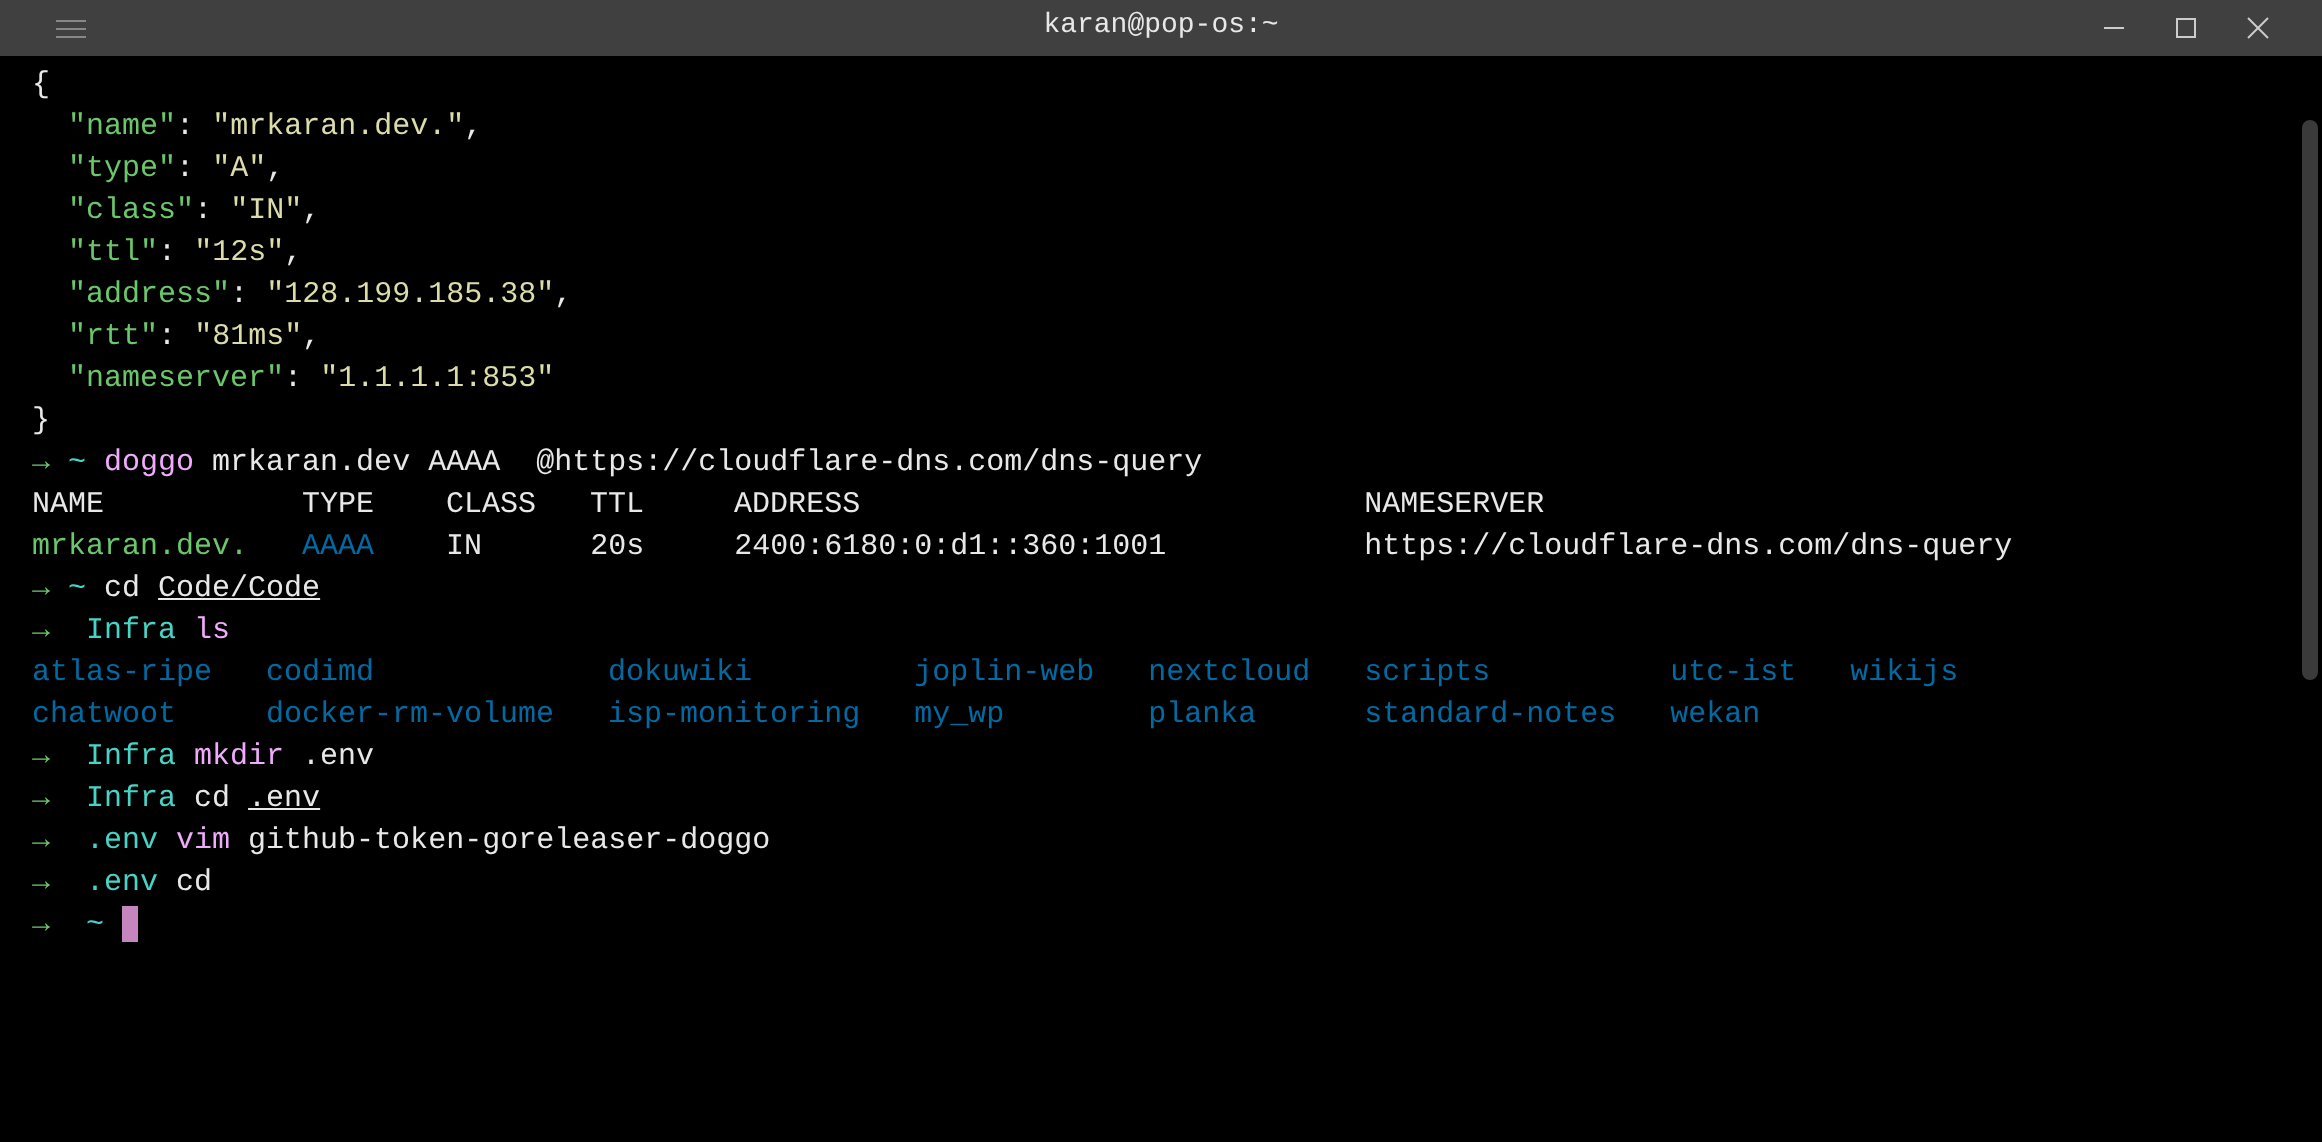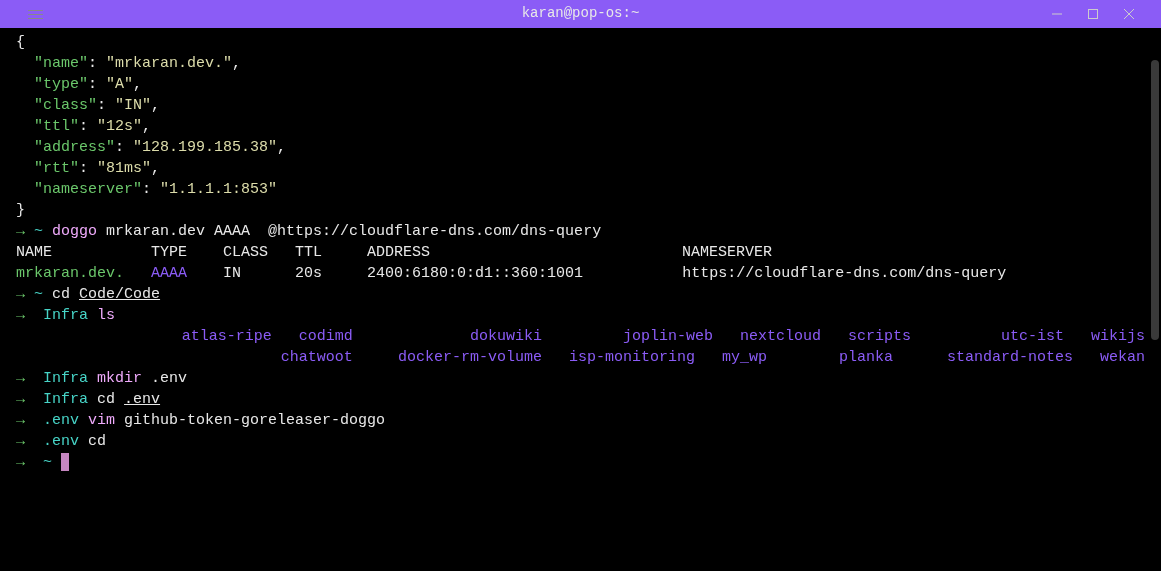--- a/index.html
+++ b/index.html
@@ -17,21 +17,21 @@
       height: 571px;
       overflow: hidden;
       position: relative;
     }
     .titlebar {
       height: 28px;
       display: flex;
       align-items: center;
       justify-content: space-between;
       padding: 0 24px;
-      background: #8b5cf6;
+      background: #404040;
     }
     .hamburger {
       display: flex;
       flex-direction: column;
       gap: 3px;
       padding: 4px;
       cursor: pointer;
     }
     .hamburger span {
       width: 15px;
@@ -64,21 +64,21 @@
       font-weight: 500;
     }
     .line {
       white-space: pre;
     }
     .white { color: #e8e8e8; }
     .green { color: #6bc76b; }
     .cyan-bright { color: #47d4c7; }
     .yellow { color: #dcdcaa; }
     .magenta { color: #f0abfc; }
-    .purple { color: #8b5cf6; text-align: right; }
+    .purple { color: #0369a1; }
     .underline { text-decoration: underline; }
     .cursor {
       display: inline-block;
       width: 8px;
       height: 18px;
       background: #c586c0;
       vertical-align: text-bottom;
     }
     .arrow { color: #6bc76b; }
     .scrollbar {

